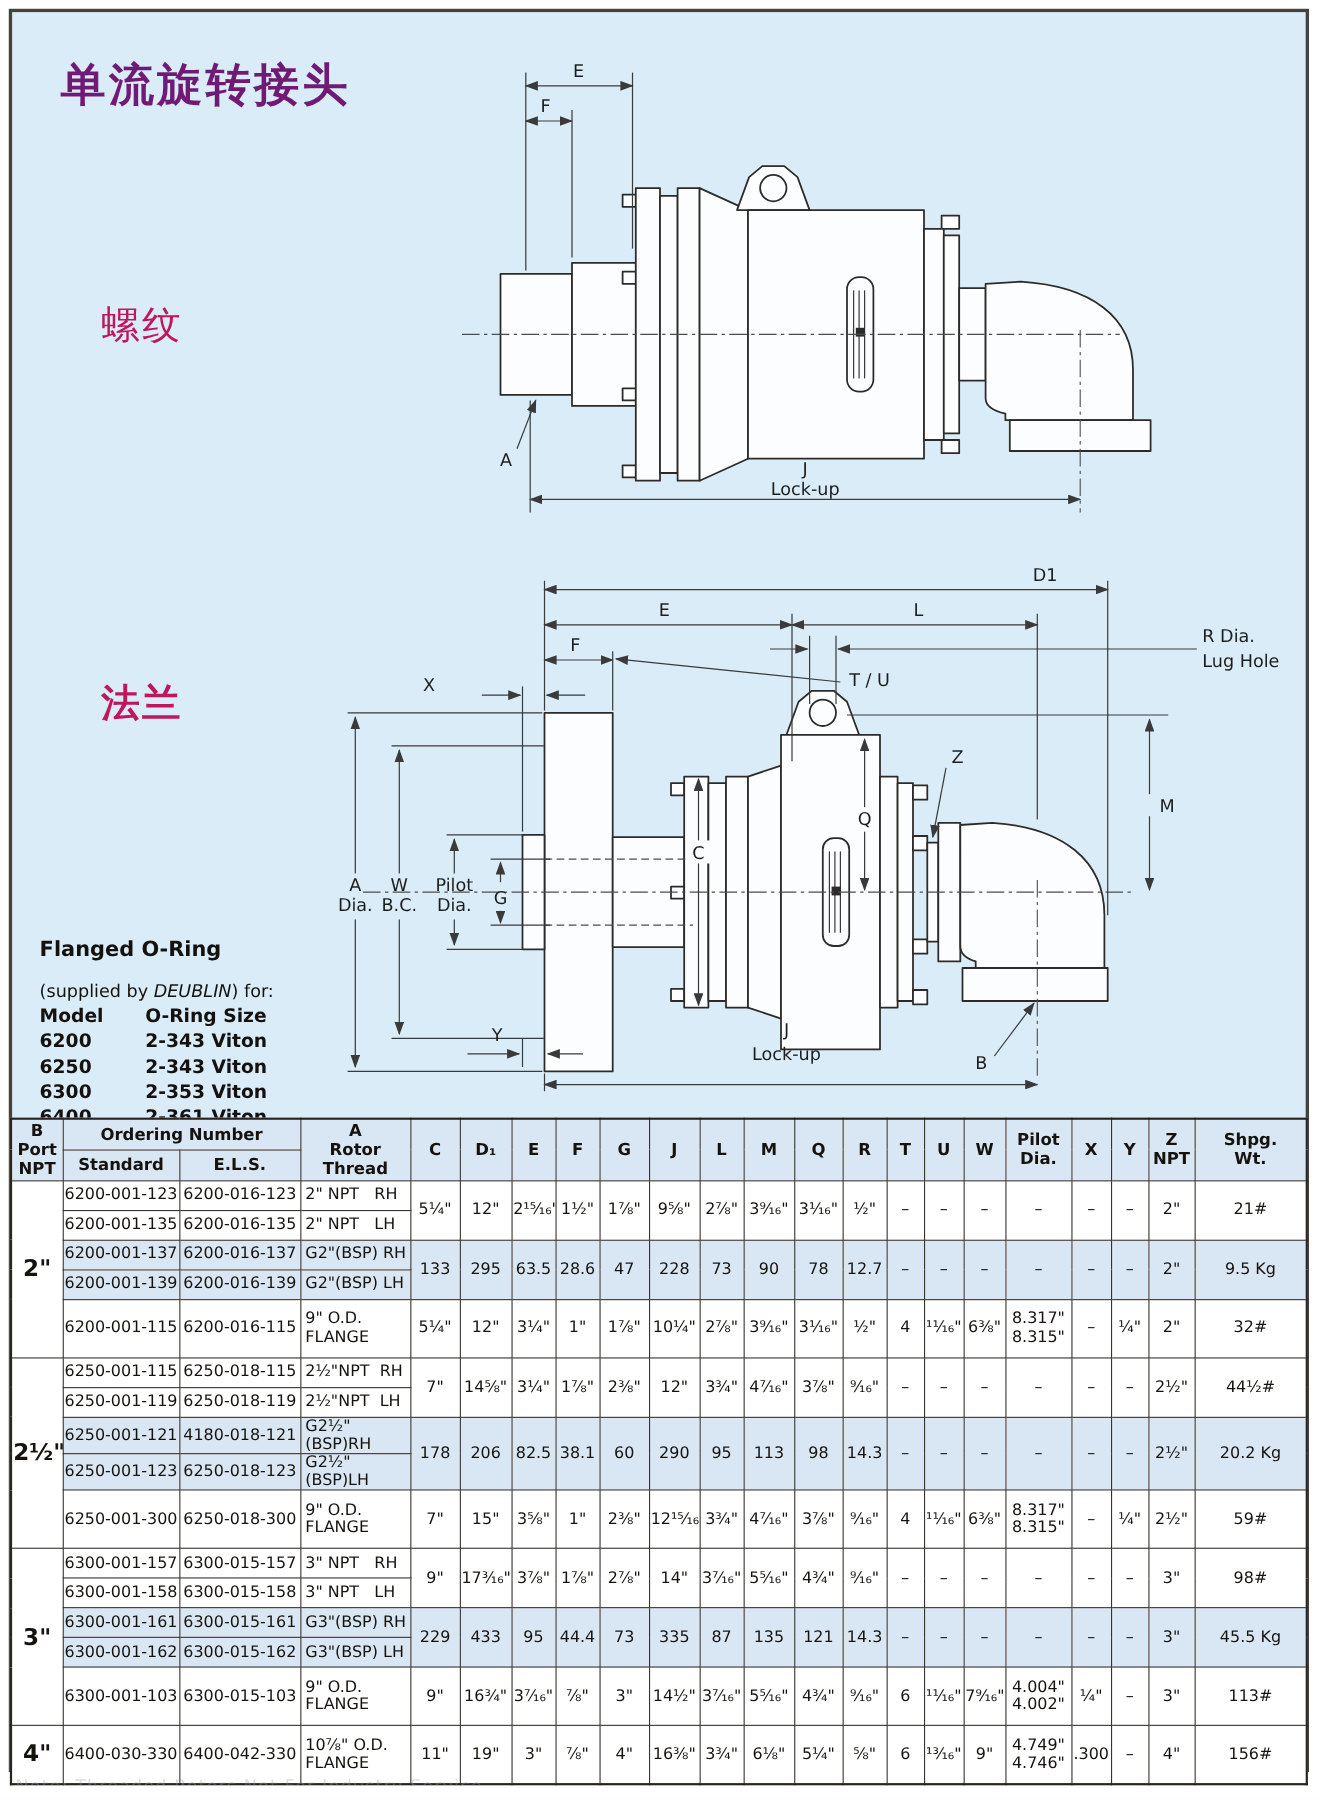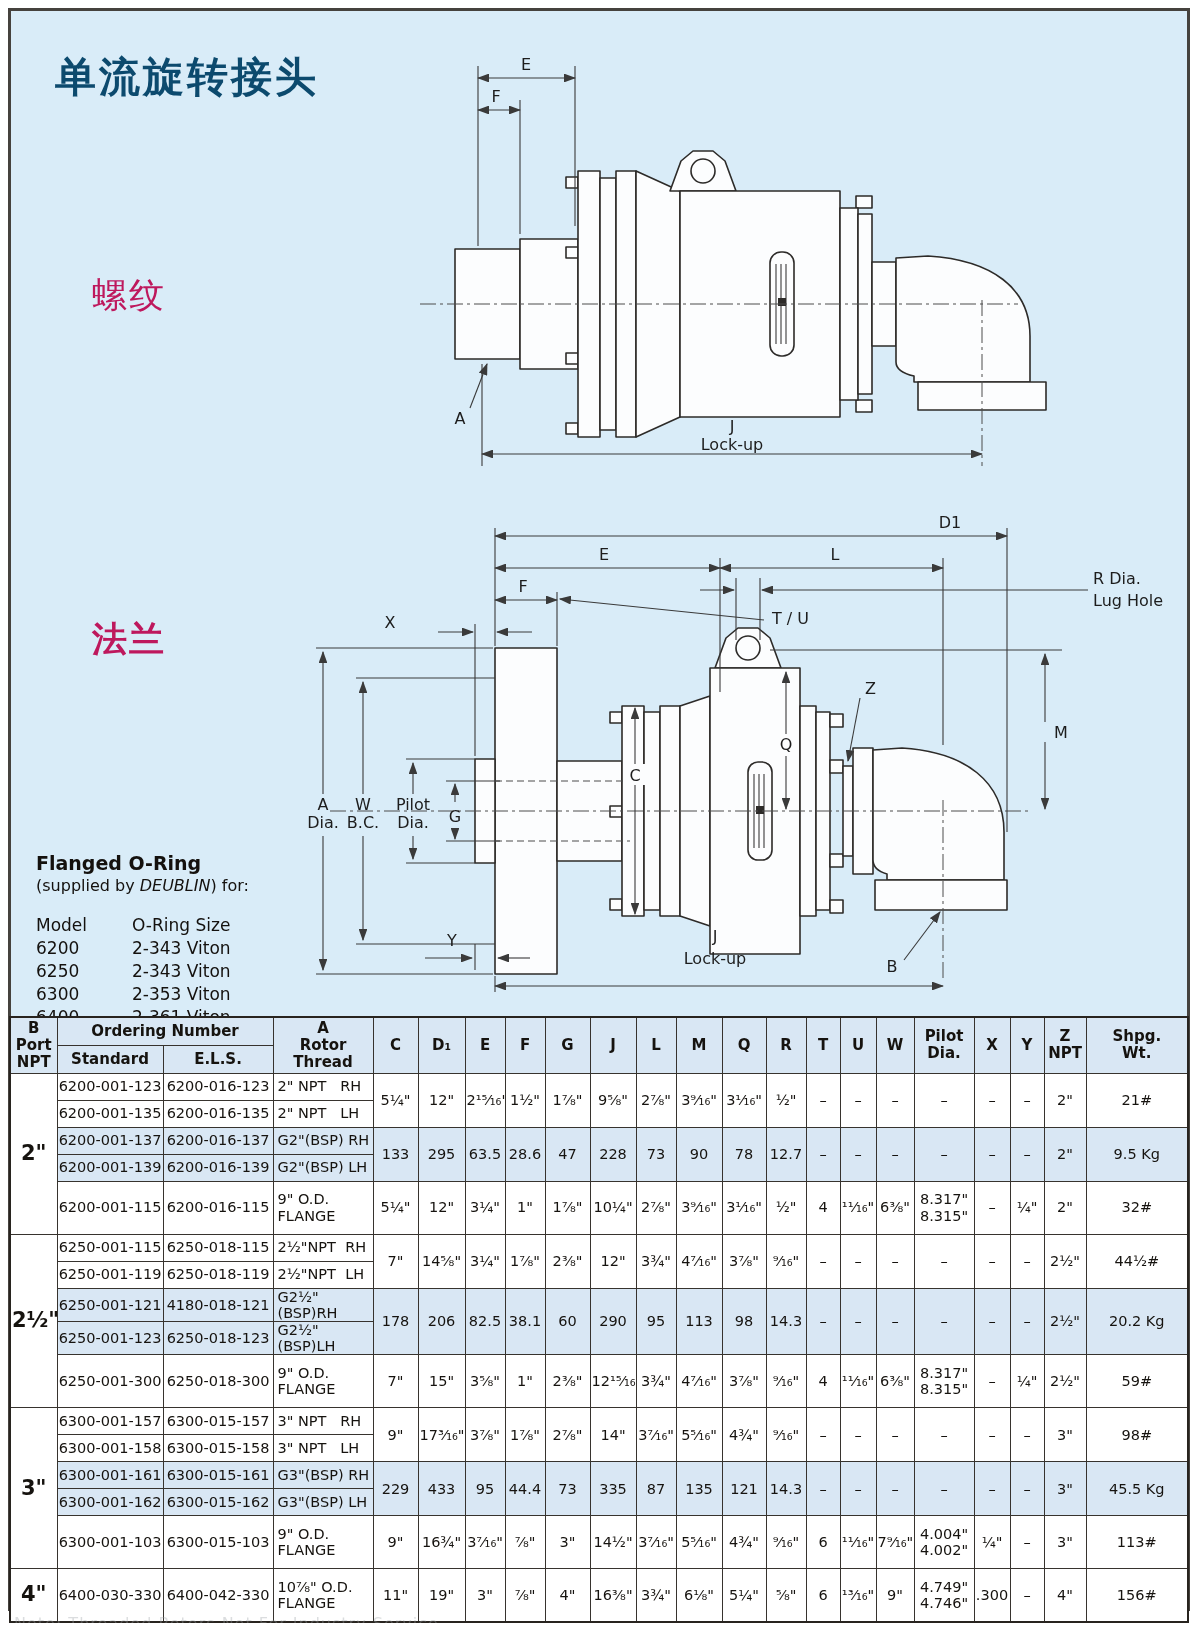--- a/index.html
+++ b/index.html
@@ -1,27 +1,27 @@
 <!DOCTYPE html>
 <html><head>
 <meta charset="utf-8">
 <style>
   html,body{margin:0;padding:0;background:#ffffff;}
   #screen{position:relative;width:1200px;height:1636px;background:#ffffff;overflow:hidden;
           font-family:"DejaVu Sans","Liberation Sans",sans-serif;color:#1d1a17;}
   #frame{position:absolute;left:8px;top:8px;width:1176px;height:1597px;border:3px solid #45423e;background:#d9ecf8;}
-  .pgtitle{position:absolute;left:55px;top:50px;font-size:41px;font-weight:bold;letter-spacing:3px;color:#0c4a6e;}
+  .pgtitle{position:absolute;left:55px;top:50px;font-size:41px;font-weight:bold;letter-spacing:3px;color:#701a75;}
   .dwlabel{position:absolute;font-size:35px;color:#be185d;letter-spacing:2px;}
   #lab-threaded{left:92px;top:272px;}
   #lab-flanged{left:92px;top:616px;font-weight:bold;}
   .oring{position:absolute;left:36px;top:852px;width:310px;font-size:17px;color:#14110e;}
-  .or-title{font-weight:bold;font-size:19px;margin-bottom:2px;}
-  .or-sub{font-size:16px;margin-bottom:19px;}
+  .or-title{font-weight:bold;font-size:19px;margin-bottom:17px;}
+  .or-sub{font-size:16px;margin-bottom:3px;}
   .or-sub .it{font-style:italic;}
-  .or-row{display:flex;font-weight:normal;line-height:1.35;}
+  .or-row{display:flex;font-weight:bold;line-height:1.35;}
   .or-row span:first-child{width:96px;}
   svg{position:absolute;overflow:visible;}
   #svg1{left:370px;top:46px;}
   #svg2{left:290px;top:500px;}
   .p{fill:#fcfdfe;stroke:#2d2b29;stroke-width:1.6;stroke-linejoin:round;}
   .pd{fill:#2d2b29;stroke:none;}
   .dim{stroke:#3a3a3a;stroke-width:1.1;fill:none;}
   .cl{stroke:#4c4c4c;stroke-width:1;fill:none;stroke-dasharray:16 4 3 4;}
   .bore{stroke:#4c4c4c;stroke-width:1;fill:none;stroke-dasharray:7 4;}
   .lbl{font:16px "DejaVu Sans","Liberation Sans",sans-serif;fill:#1d1d1d;}

